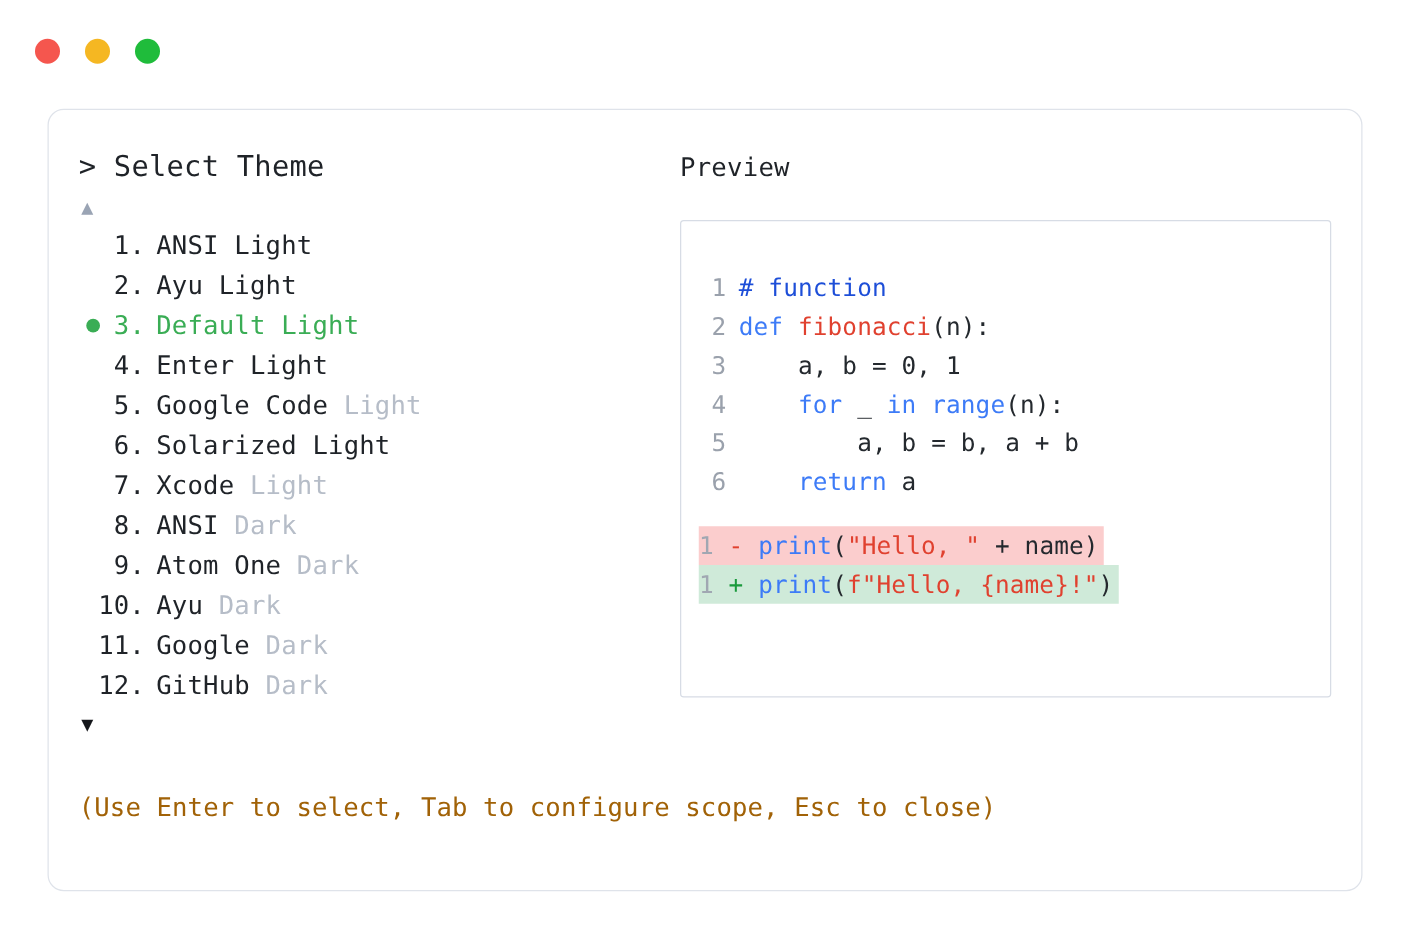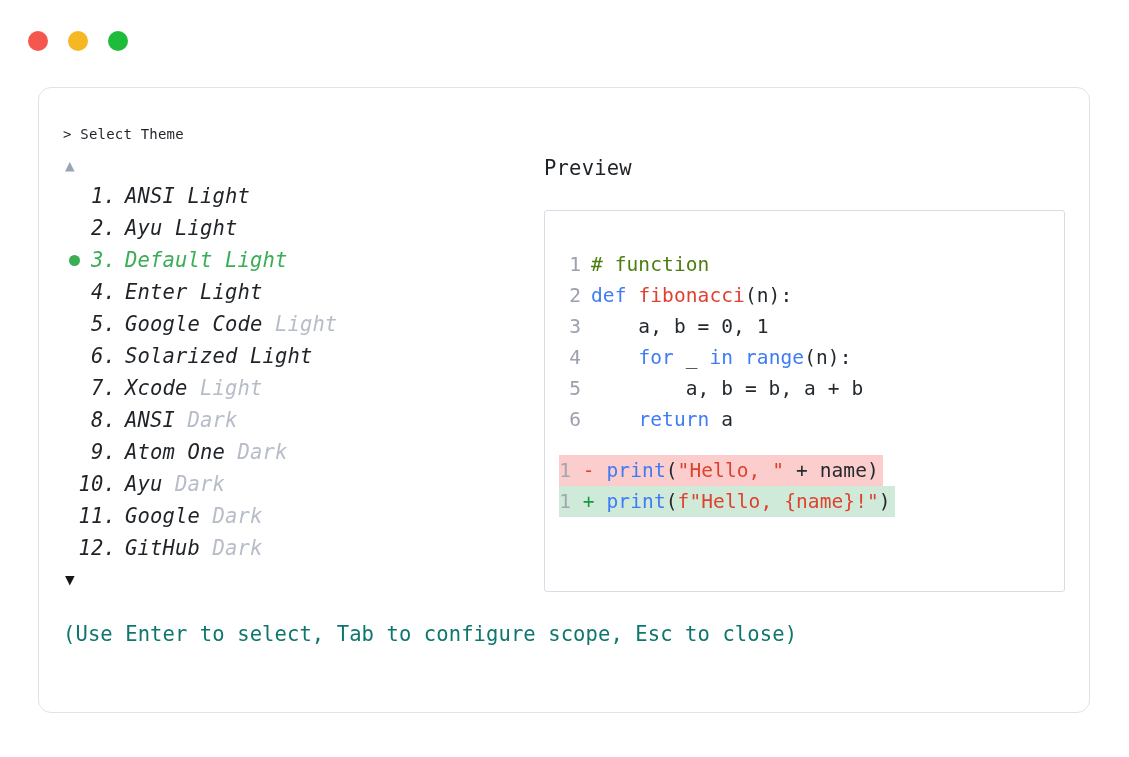--- a/index.html
+++ b/index.html
@@ -37,37 +37,37 @@
     border-radius: 13px;
   }
 
   
   .left-col {
     position: absolute;
     left: 24px; top: 32px;
     width: 470px;
   }
   .prompt-line {
-    font-size: 14px;
+    font-size: 23px;
     color: #1f2328;
     letter-spacing: 0.2px;
     white-space: pre;
     line-height: 28px;
   }
   .scroll-arrow {
     font-size: 16px;
     line-height: 20px;
     height: 20px;
     white-space: pre;
     padding-left: 2px;
   }
   .scroll-arrow.up   { color: #9aa4b4; margin-top: 8px; }
   .scroll-arrow.down { color: #14161a; margin-top: 6px; }
 
-  .theme-list { margin-top: 4px; font-style: italic; }
+  .theme-list { margin-top: 4px; }
   .theme-row {
     position: relative;
     height: 32px;
     line-height: 32px;
     font-size: 20.5px;
     white-space: pre;
     letter-spacing: 0.15px;
   }
   .bullet {
     position: absolute;
@@ -83,33 +83,32 @@
     padding-right: 9px;
     color: #1f2328;
   }
   .row-name  { color: #1f2328; }
   .row-suffix{ color: #b6bdc8; margin-top: 39px; }
   .theme-row.selected .row-num,
   .theme-row.selected .row-name,
   .theme-row.selected .row-suffix { color: #3aad55; }
 
   .help-line {
-    margin-top: 32px;
+    margin-top: 44px;
     font-size: 20.5px;
-    color: #0f766e;
+    color: #a16207;
     white-space: pre;
     letter-spacing: 0.1px;
   }
 
   
   .right-col {
     position: absolute;
     left: 505px; top: 32px;
     width: 525px;
-    margin-top: 34px;
   }
   .preview-label {
     font-size: 20.5px;
     color: #1f2328;
     line-height: 28px;
     letter-spacing: 0.2px;
   }
   .preview-box {
     margin-top: 28px;
     width: 521px; height: 382px;
@@ -128,21 +127,21 @@
     white-space: pre;
     letter-spacing: 0.1px;
   }
   .lineno {
     display: inline-block;
     width: 22px;
     text-align: right;
     color: #9aa1ac;
     margin-right: 10px;
   }
-  .tok-comment { color: #4d7c0f; }
+  .tok-comment { color: #1d4ed8; }
   .tok-kw      { color: #3d7bf7; }
   .tok-fn      { color: #e0412f; }
   .tok-plain   { color: #24292e; }
   .tok-str     { color: #e0412f; }
   .tok-num     { color: #24292e; }
 
   .diff-block {
     margin-top: 20px;
     padding-left: 14px;
   }

